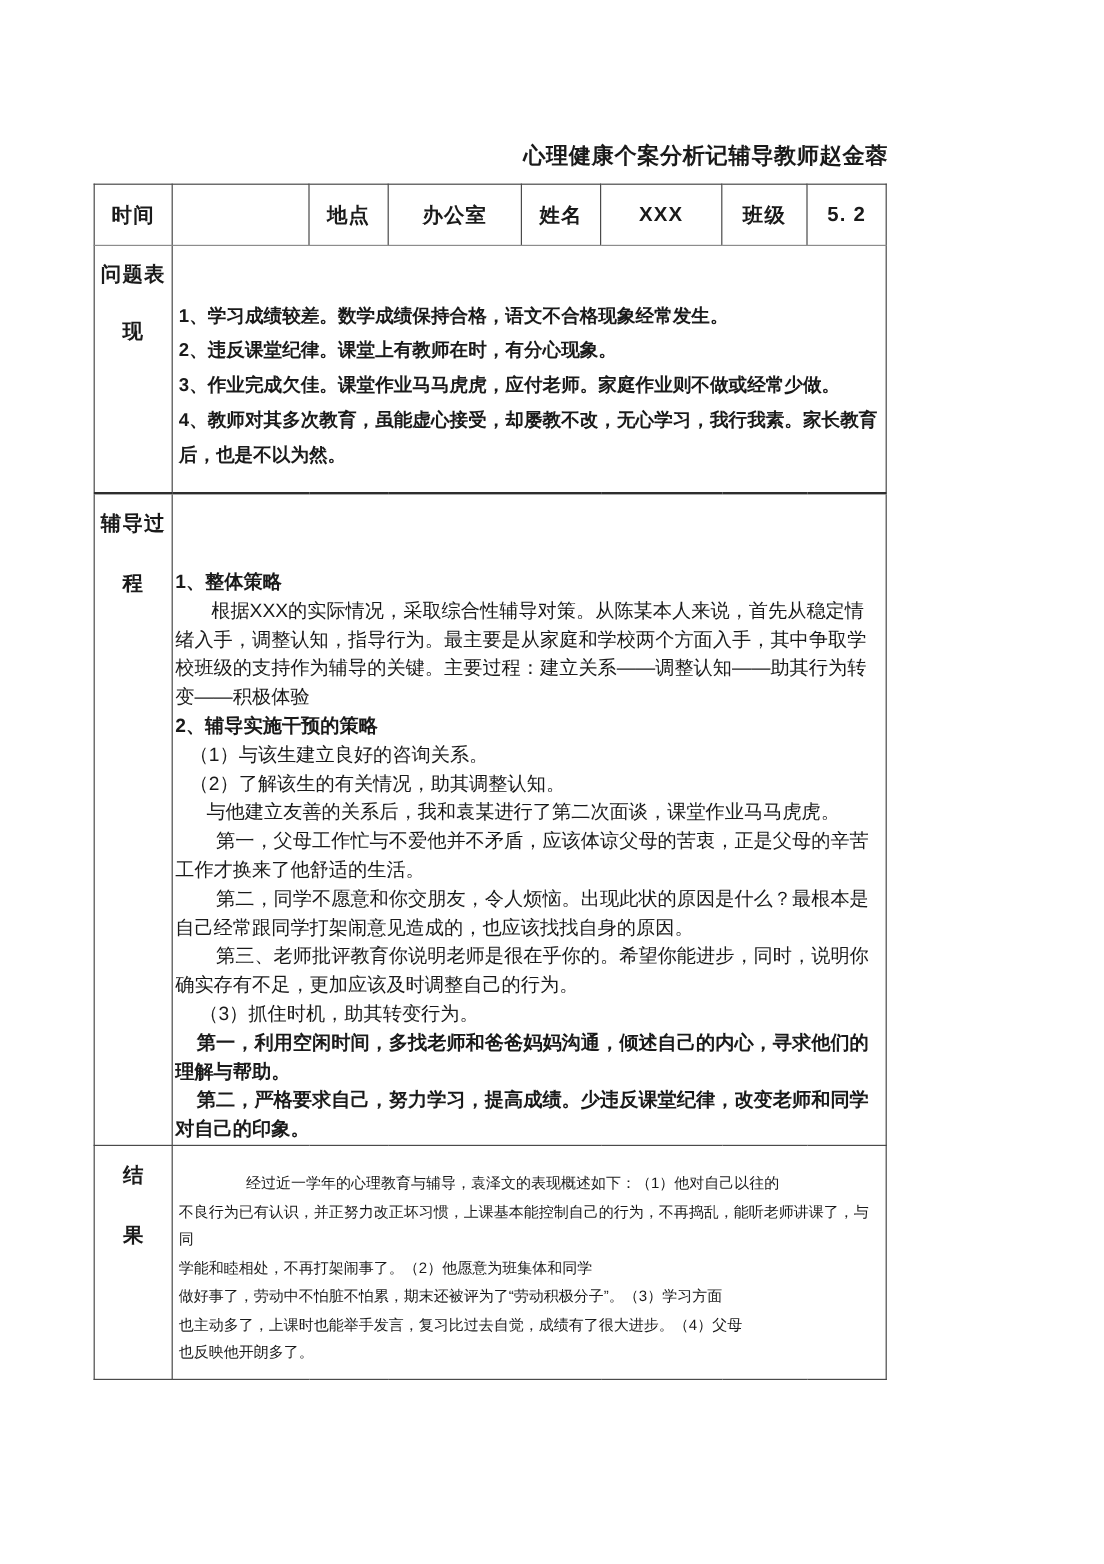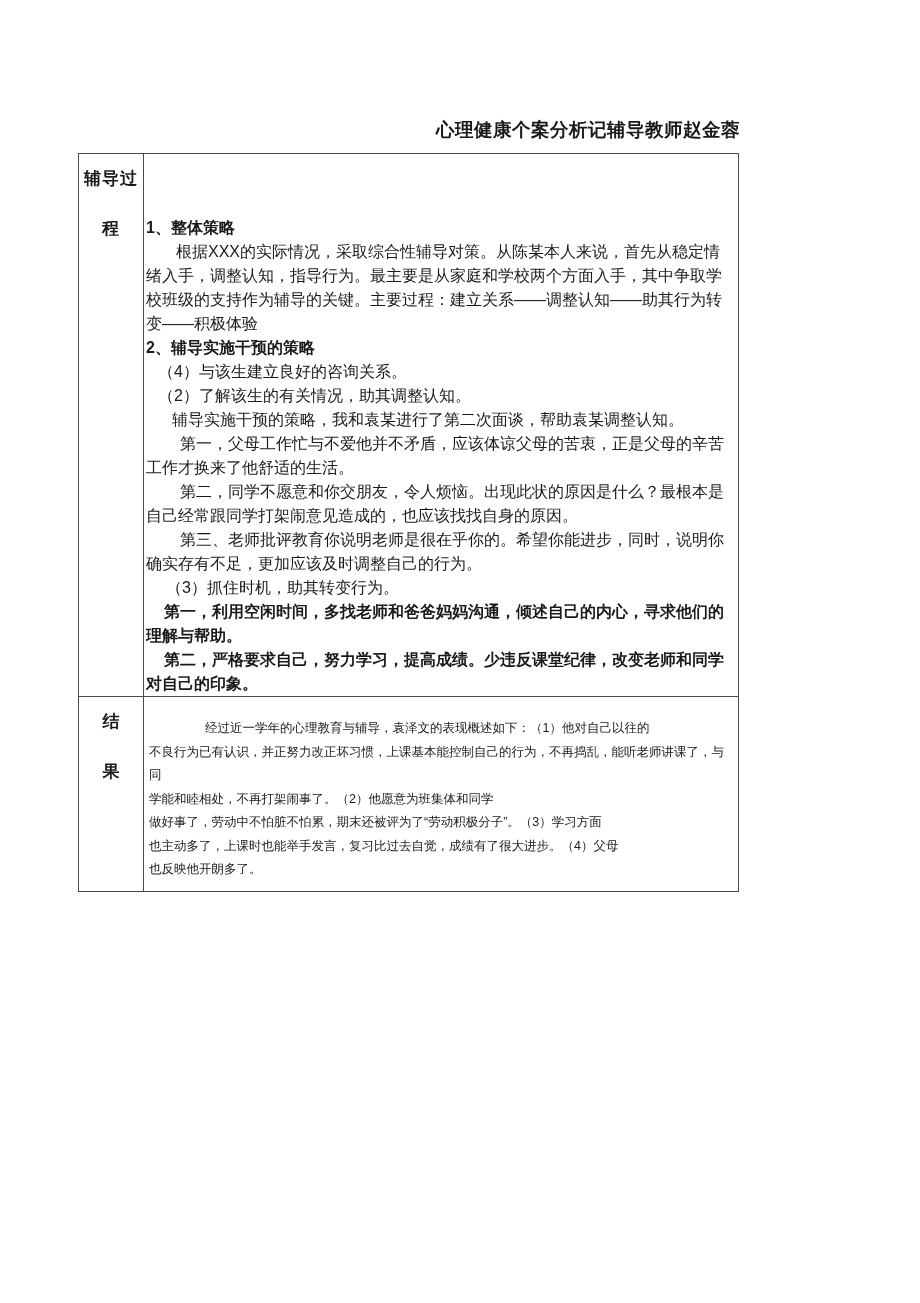--- a/index.html
+++ b/index.html
@@ -98,31 +98,53 @@
     <col style="width:65px">
       <col style="width:114px">
       <col style="width:66px">
       <col style="width:111px">
     <col style="width:66px">
       <col style="width:101px">
       <col style="width:71px">
       <col style="width:66px">
   </colgroup>
   <tbody>
+      <tr class="r1">
+    <td>时间</td>
+    <td></td>
+    <td>地点</td>
+    <td>办公室</td>
+    <td>姓名</td>
+    <td>XXX</td>
+    <td>班级</td>
+    <td>5. 2</td>
+  </tr>
+  <tr class="r3">
+    <td class="rowlabel lab-mid">问题表
+现</td>
+    <td class="c-prob" colspan="7">
+      <div class="prob-wrap">
+        <div class="p-item">1、学习成绩较差。数学成绩保持合格，语文不合格现象经常发生。</div>
+        <div class="p-item">2、违反课堂纪律。课堂上有教师在时，有分心现象。</div>
+        <div class="p-item">3、作业完成欠佳。课堂作业马马虎虎，应付老师。家庭作业则不做或经常少做。</div>
+        <div class="p-item">4、教师对其多次教育，虽能虚心接受，却屡教不改，无心学习，我行我素。家长教育后，也是不以为然。</div>
+      </div>
+    </td>
+  </tr>
   <tr class="r4">
     <td class="rowlabel lab-proc">辅导过
 程</td>
     <td class="c-proc" colspan="7">
       <div class="proc-wrap">
         <p class="bold">1、整体策略</p>
         <p class="pi-a">根据XXX的实际情况，采取综合性辅导对策。从陈某本人来说，首先从稳定情绪入手，调整认知，指导行为。最主要是从家庭和学校两个方面入手，其中争取学校班级的支持作为辅导的关键。主要过程：建立关系——调整认知——助其行为转变——积极体验</p>
         <p class="bold">2、辅导实施干预的策略</p>
-        <p class="pi-b">（4）与该生建立良好的咨询关系。</p>
+        <p class="pi-b">（1）与该生建立良好的咨询关系。</p>
         <p class="pi-b">（2）了解该生的有关情况，助其调整认知。</p>
-        <p class="pi-c">辅导实施干预的策略，我和袁某进行了第二次面谈，帮助袁某调整认知。</p>
+        <p class="pi-c">与他建立友善的关系后，我和袁某进行了第二次面谈，课堂作业马马虎虎。</p>
         <p class="pi-d">第一，父母工作忙与不爱他并不矛盾，应该体谅父母的苦衷，正是父母的辛苦工作才换来了他舒适的生活。</p>
         <p class="pi-d">第二，同学不愿意和你交朋友，令人烦恼。出现此状的原因是什么？最根本是自己经常跟同学打架闹意见造成的，也应该找找自身的原因。</p>
         <p class="pi-d">第三、老师批评教育你说明老师是很在乎你的。希望你能进步，同时，说明你确实存有不足，更加应该及时调整自己的行为。</p>
         <p class="pi-e">（3）抓住时机，助其转变行为。</p>
         <p class="pi-f">第一，利用空闲时间，多找老师和爸爸妈妈沟通，倾述自己的内心，寻求他们的理解与帮助。</p>
         <p class="pi-f">第二，严格要求自己，努力学习，提高成绩。少违反课堂纪律，改变老师和同学对自己的印象。</p>
       </div>
     </td>
   </tr>
   <tr class="r5">

